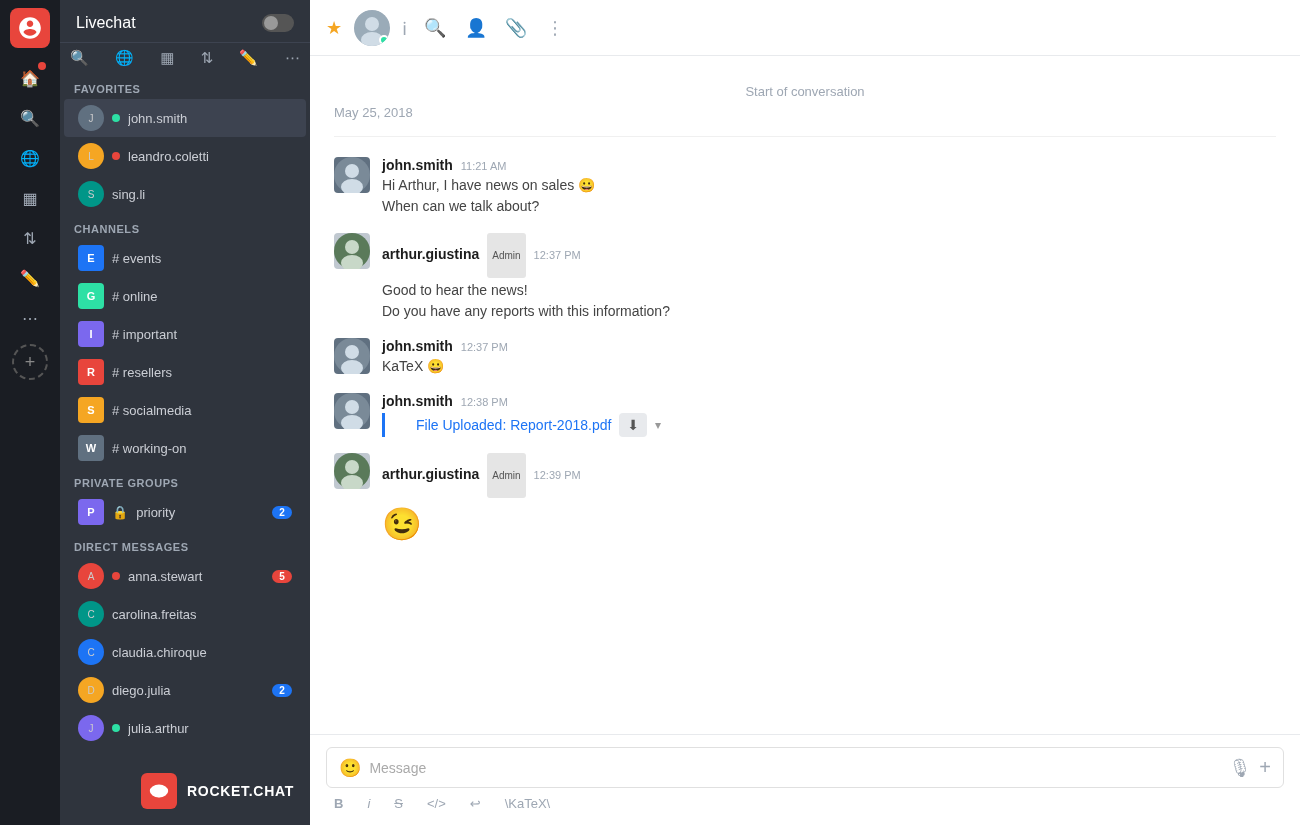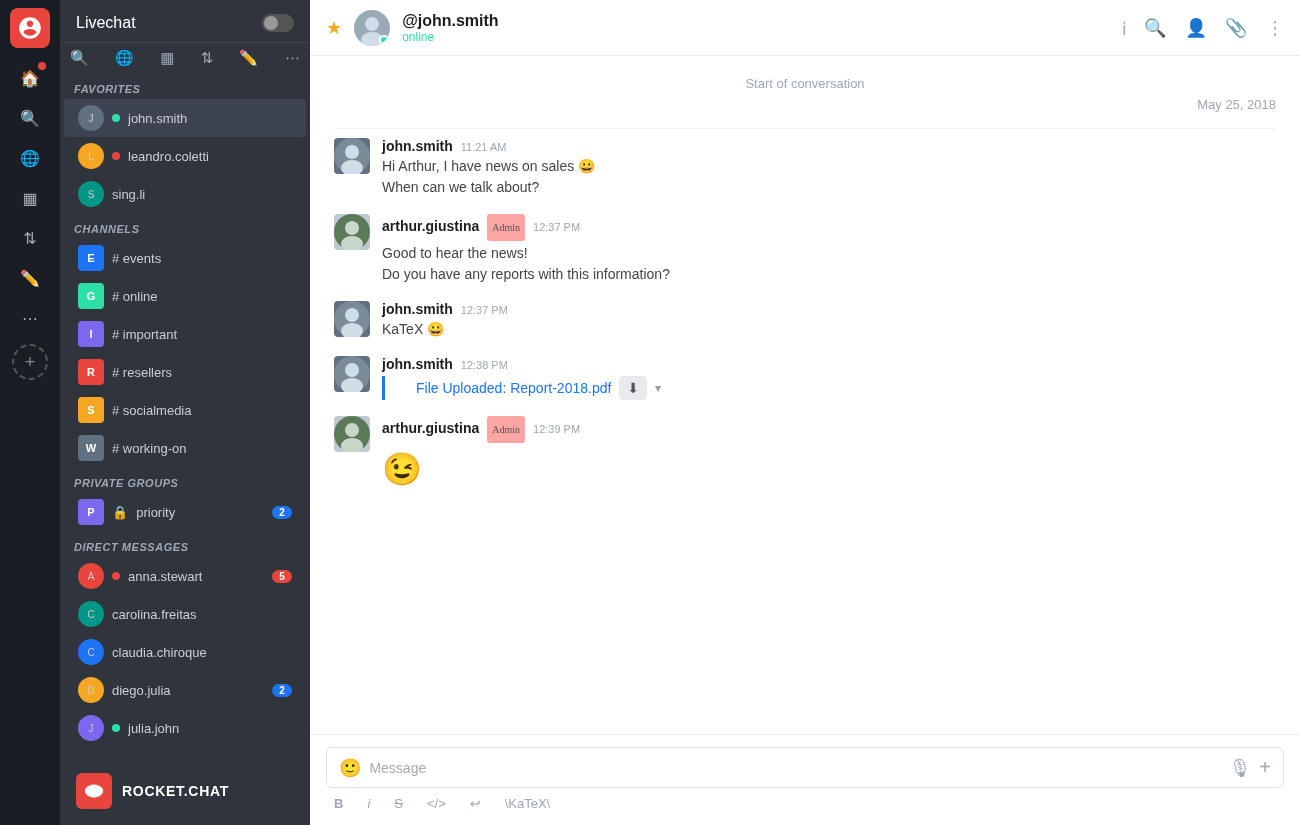--- a/index.html
+++ b/index.html
@@ -107,21 +107,20 @@
     }
 
     
     .section-label {
       color: #9ea7b3;
       font-size: 11px;
       font-weight: 700;
       text-transform: uppercase;
       letter-spacing: 0.05em;
       padding: 10px 14px 4px;
-      font-style: italic;
     }
 
     
     .sidebar-item {
       display: flex;
       align-items: center;
       padding: 6px 14px;
       cursor: pointer;
       border-radius: 4px;
       margin: 0 4px;
@@ -176,20 +175,21 @@
       overflow: hidden;
     }
 
     
     .sidebar-footer {
       margin-top: auto;
       padding: 16px;
       display: flex;
       align-items: center;
       gap: 10px;
+      justify-content: flex-end;
     }
     .sidebar-footer-logo {
       width: 36px; height: 36px;
       background: #e8453c;
       border-radius: 6px;
       display: flex; align-items: center; justify-content: center;
     }
     .sidebar-footer-text {
       color: #fff;
       font-size: 14px;
@@ -260,26 +260,27 @@
       flex: 1;
       overflow-y: auto;
       padding: 20px 24px;
       background: #fff;
     }
     .conversation-start {
       text-align: center;
       color: #9ea7b3;
       font-size: 13px;
       margin-bottom: 6px;
+      margin-top: 8px;
     }
     .conversation-date {
-      text-align: right;
+      text-align: left;
       color: #9ea7b3;
       font-size: 13px;
-      margin-bottom: 9px;
+      margin-bottom: 20px;
       padding-bottom: 16px;
       border-bottom: 1px solid #f0f0f0;
     }
 
     .message-group {
       display: flex;
       gap: 12px;
       margin-bottom: 16px;
       align-items: flex-start;
     }
@@ -297,26 +298,25 @@
       align-items: baseline;
       gap: 8px;
       margin-bottom: 2px;
     }
     .msg-username {
       font-size: 14px;
       font-weight: 700;
       color: #1d1d1d;
     }
     .msg-admin-badge {
-      background: #fca5a5;
+      background: #e5e5e5;
       color: #555;
       font-size: 10px;
-      padding: 8px 5px;
+      padding: 17px 5px;
       border-radius: 3px;
-      font-family: Liberation Serif, serif;
     }
     .msg-time {
       color: #9ea7b3;
       font-size: 11px;
     }
     .msg-text {
       color: #444;
       font-size: 14px;
       line-height: 1.5;
     }
@@ -518,21 +518,21 @@
     <span class="item-label">claudia.chiroque</span>
   </div>
   <div class="sidebar-item">
     <div class="user-avatar-img av-orange">D</div>
     <span class="item-label">diego.julia</span>
     <span class="badge">2</span>
   </div>
   <div class="sidebar-item">
     <div class="user-avatar-img av-purple">J</div>
     <div class="status-dot status-online"></div>
-    <span class="item-label">julia.john</span>
+    <span class="item-label">julia.arthur</span>
   </div>
 
   <div class="sidebar-footer">
     <div class="sidebar-footer-logo">
       <svg width="22" height="22" viewBox="0 0 24 24" fill="white">
           <ellipse cx="12" cy="12" rx="10" ry="7"></ellipse>
           <path d="M7 16 Q12 21 17 16" fill="white" stroke="white" stroke-width="0.5"></path>
         </svg>
     </div>
     <span class="sidebar-footer-text">ROCKET.CHAT</span>
@@ -543,24 +543,20 @@
 
   <div class="chat-header">
     <span class="star-icon">★</span>
     <div class="header-avatar">
       <svg width="36" height="36" viewBox="0 0 36 36">
           <circle cx="18" cy="18" r="18" fill="#9aabb8"></circle>
           <circle cx="18" cy="14" r="7" fill="#d0dce6"></circle>
           <ellipse cx="18" cy="30" rx="11" ry="8" fill="#d0dce6"></ellipse>
         </svg>
       <div class="header-online-dot"></div>
-    </div>
-    <div class="header-name-wrap">
-      <div class="header-username">@john.smith</div>
-      <div class="header-status">online</div>
     </div>
     <div class="header-actions">
       <span>ℹ</span>
       <span>🔍</span>
       <span>👤</span>
       <span>📎</span>
       <span>⋮</span>
     </div>
   </div>
 

